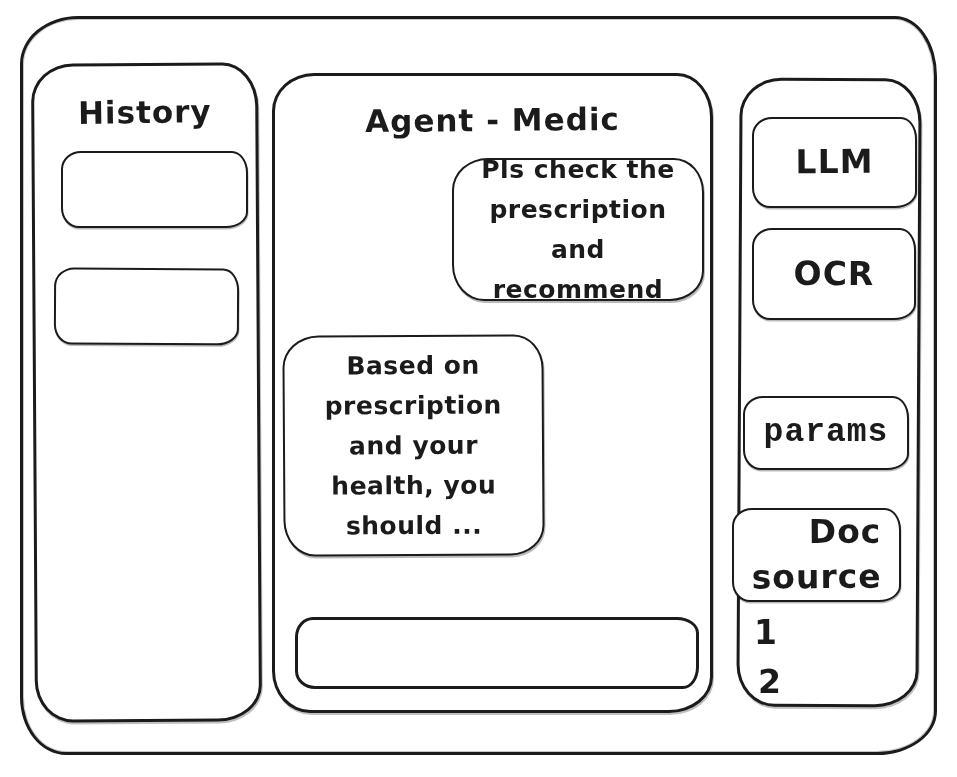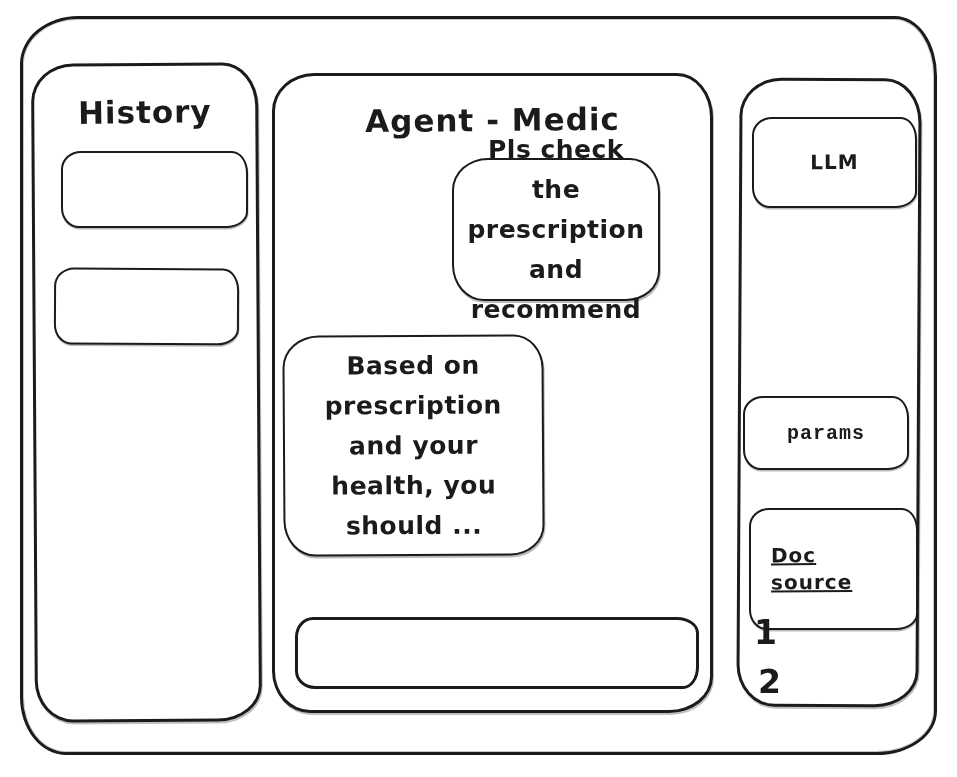--- a/index.html
+++ b/index.html
@@ -51,22 +51,22 @@
   .title{
     position:absolute;width:100%;text-align:center;
     font-size:31px;font-weight:bold;letter-spacing:1px;
     transform:rotate(-0.5deg);
   }
   .bubble-text{
     font-size:25px;font-weight:bold;line-height:1.6;letter-spacing:.5px;
   }
   .btn-label{
     display:flex;align-items:center;justify-content:center;
-    width:100%;height:100%;text-align:left;
-    font-size:20px;font-weight:bold;letter-spacing:1px;
+    width:100%;height:100%;text-align:right;
+    font-size:33px;font-weight:bold;letter-spacing:1px;
     line-height:1.35;
     border-radius:6px;
   }
   .note{
     position:absolute;font-size:33px;font-weight:bold;
   }
   .tilt-l{transform:rotate(-0.35deg);}
   .tilt-r{transform:rotate(0.3deg);}
   
   .chat-input{
@@ -92,42 +92,45 @@
   </div>
 
   <div class="stroke stroke-thin smallbox tilt-r" style="left:54px;top:268px;width:185px;height:77px;">
     <span></span>
   </div>
 
   <div class="stroke panel" style="left:272px;top:73px;width:441px;height:640px;">
     <div class="title" style="top:26px;">Agent - Medic</div>
   </div>
 
-  <div class="stroke stroke-thin bubble" style="left:452px;top:158px;width:208px;height:143px;padding:22px 26px;">
+  <div class="stroke stroke-thin bubble" style="left:452px;top:158px;width:252px;height:143px;padding:22px 26px;">
     <span class="bubble-text">Pls check the prescription and recommend</span>
   </div>
 
   <div class="stroke stroke-thin bubble tilt-l" style="left:283px;top:335px;width:261px;height:221px;padding:6px 34px;">
     <span class="bubble-text">Based on prescription and your health, you should ...</span>
   </div>
 
   <input class="chat-input inputbar" type="text" style="left: 295px; top: 617px; width: 404px; height: 72px;" placeholder="">
 
   <div class="stroke panel tilt-r" style="left:738px;top:78px;width:182px;height:629px;"></div>
 
   <div class="stroke stroke-thin smallbox" style="left:752px;top:117px;width:165px;height:91px;">
     <div class="btn-label tilt-l">LLM</div>
   </div>
 
+  <div class="stroke stroke-thin smallbox" style="left:752px;top:228px;width:164px;height:92px;">
+    <div class="btn-label tilt-r">OCR</div>
+  </div>
 
   <div class="stroke stroke-thin smallbox" style="left:743px;top:396px;width:166px;height:74px;font-family:Liberation Mono, monospace;">
     <div class="btn-label">params</div>
   </div>
 
-  <div class="stroke stroke-thin smallbox" style="left:749px;top:508px;width:169px;height:122px;padding:0 20px;text-decoration:underline;">
+  <div class="stroke stroke-thin smallbox" style="left:732px;top:508px;width:169px;height:94px;padding:0 20px;">
     <div class="btn-label tilt-l">Doc source</div>
   </div>
 
   <div class="note" style="left:754px;top:613px;">1</div>
 
   <div class="note tilt-r" style="left:758px;top:662px;">2</div>
 
 </div>
 
 </body></html>

